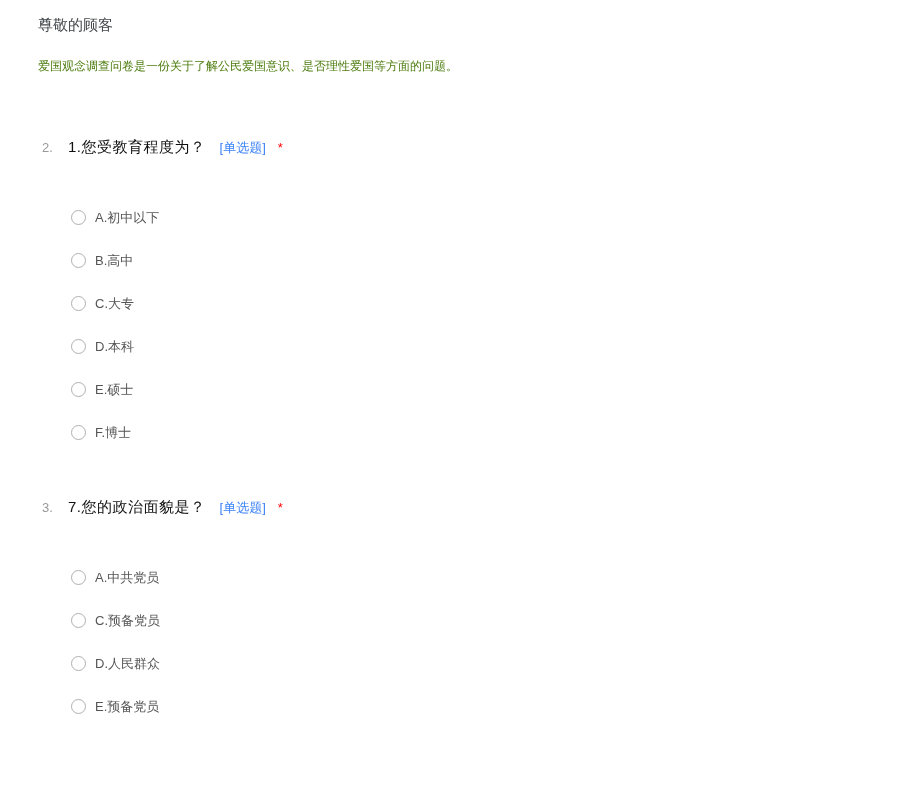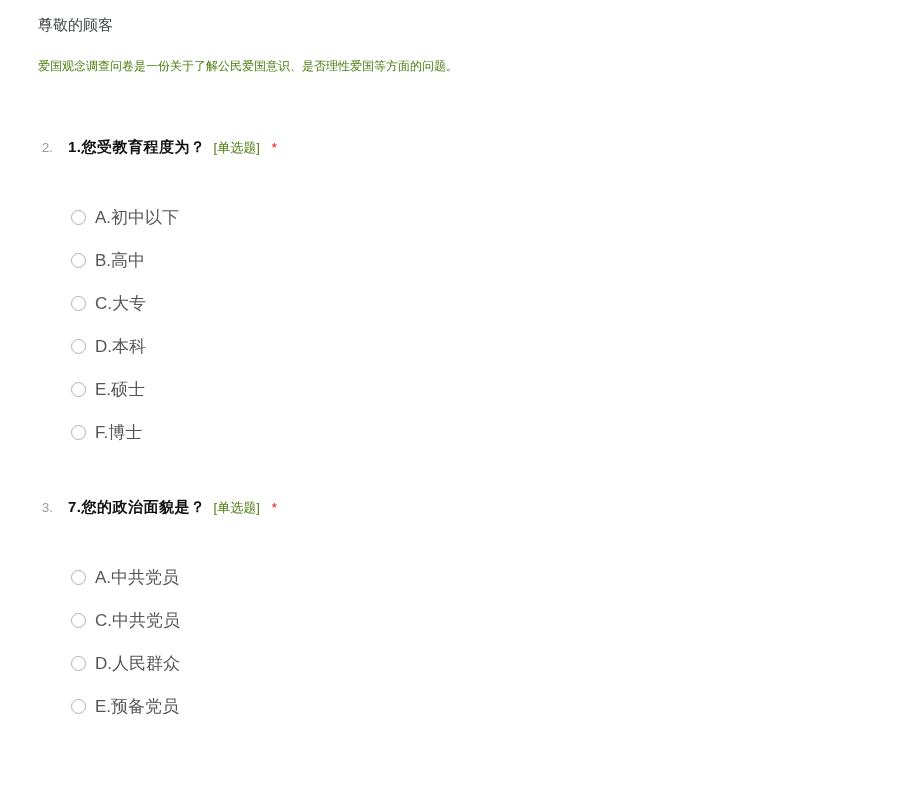--- a/index.html
+++ b/index.html
@@ -40,29 +40,29 @@
     padding-left: 4px;
     line-height: 17px;
   }
   .q-number {
     color: #999999;
     font-size: 13px;
     width: 26px;
     flex: none;
   }
   .q-title {
-    font-weight: bold;
+    font-weight: normal;
     font-size: 15px;
     color: #111111;
     letter-spacing: 0.5px;
   }
   .q-type {
     font-size: 13px;
-    color: #4d7c0f;
-    margin-left: 8px;
+    color: #3b82f6;
+    margin-left: 14px;
   }
   .q-required {
     font-size: 13px;
     margin-left: 12px;
   }
   .options {
     margin-top: 40px;
     margin-left: 33px;
   }
   .option {
@@ -75,21 +75,21 @@
     width: 13px;
     height: 13px;
     border: 1px solid #b0b0b0;
     border-radius: 50%;
     background: #ffffff;
     margin-right: 9px;
     flex: none;
     box-sizing: content-box;
   }
   .option-label {
-    font-size: 17px;
+    font-size: 13px;
     color: #555555;
   }
 </style>
 </head>
 <body>
 
 <div class="page">
 
   <div class="survey-title">尊敬的顾客</div>
 
@@ -137,21 +137,21 @@
       <span class="q-type">[单选题]</span>
       <span class="q-required" style="color: rgb(255, 0, 0);">*</span>
     </div>
     <div class="options">
       <div class="option">
         <span class="radio"></span>
         <span class="option-label">A.中共党员</span>
       </div>
       <div class="option">
         <span class="radio"></span>
-        <span class="option-label">C.中共党员</span>
+        <span class="option-label">C.预备党员</span>
       </div>
       <div class="option">
         <span class="radio"></span>
         <span class="option-label">D.人民群众</span>
       </div>
       <div class="option">
         <span class="radio"></span>
         <span class="option-label">E.预备党员</span>
       </div>
     </div>

